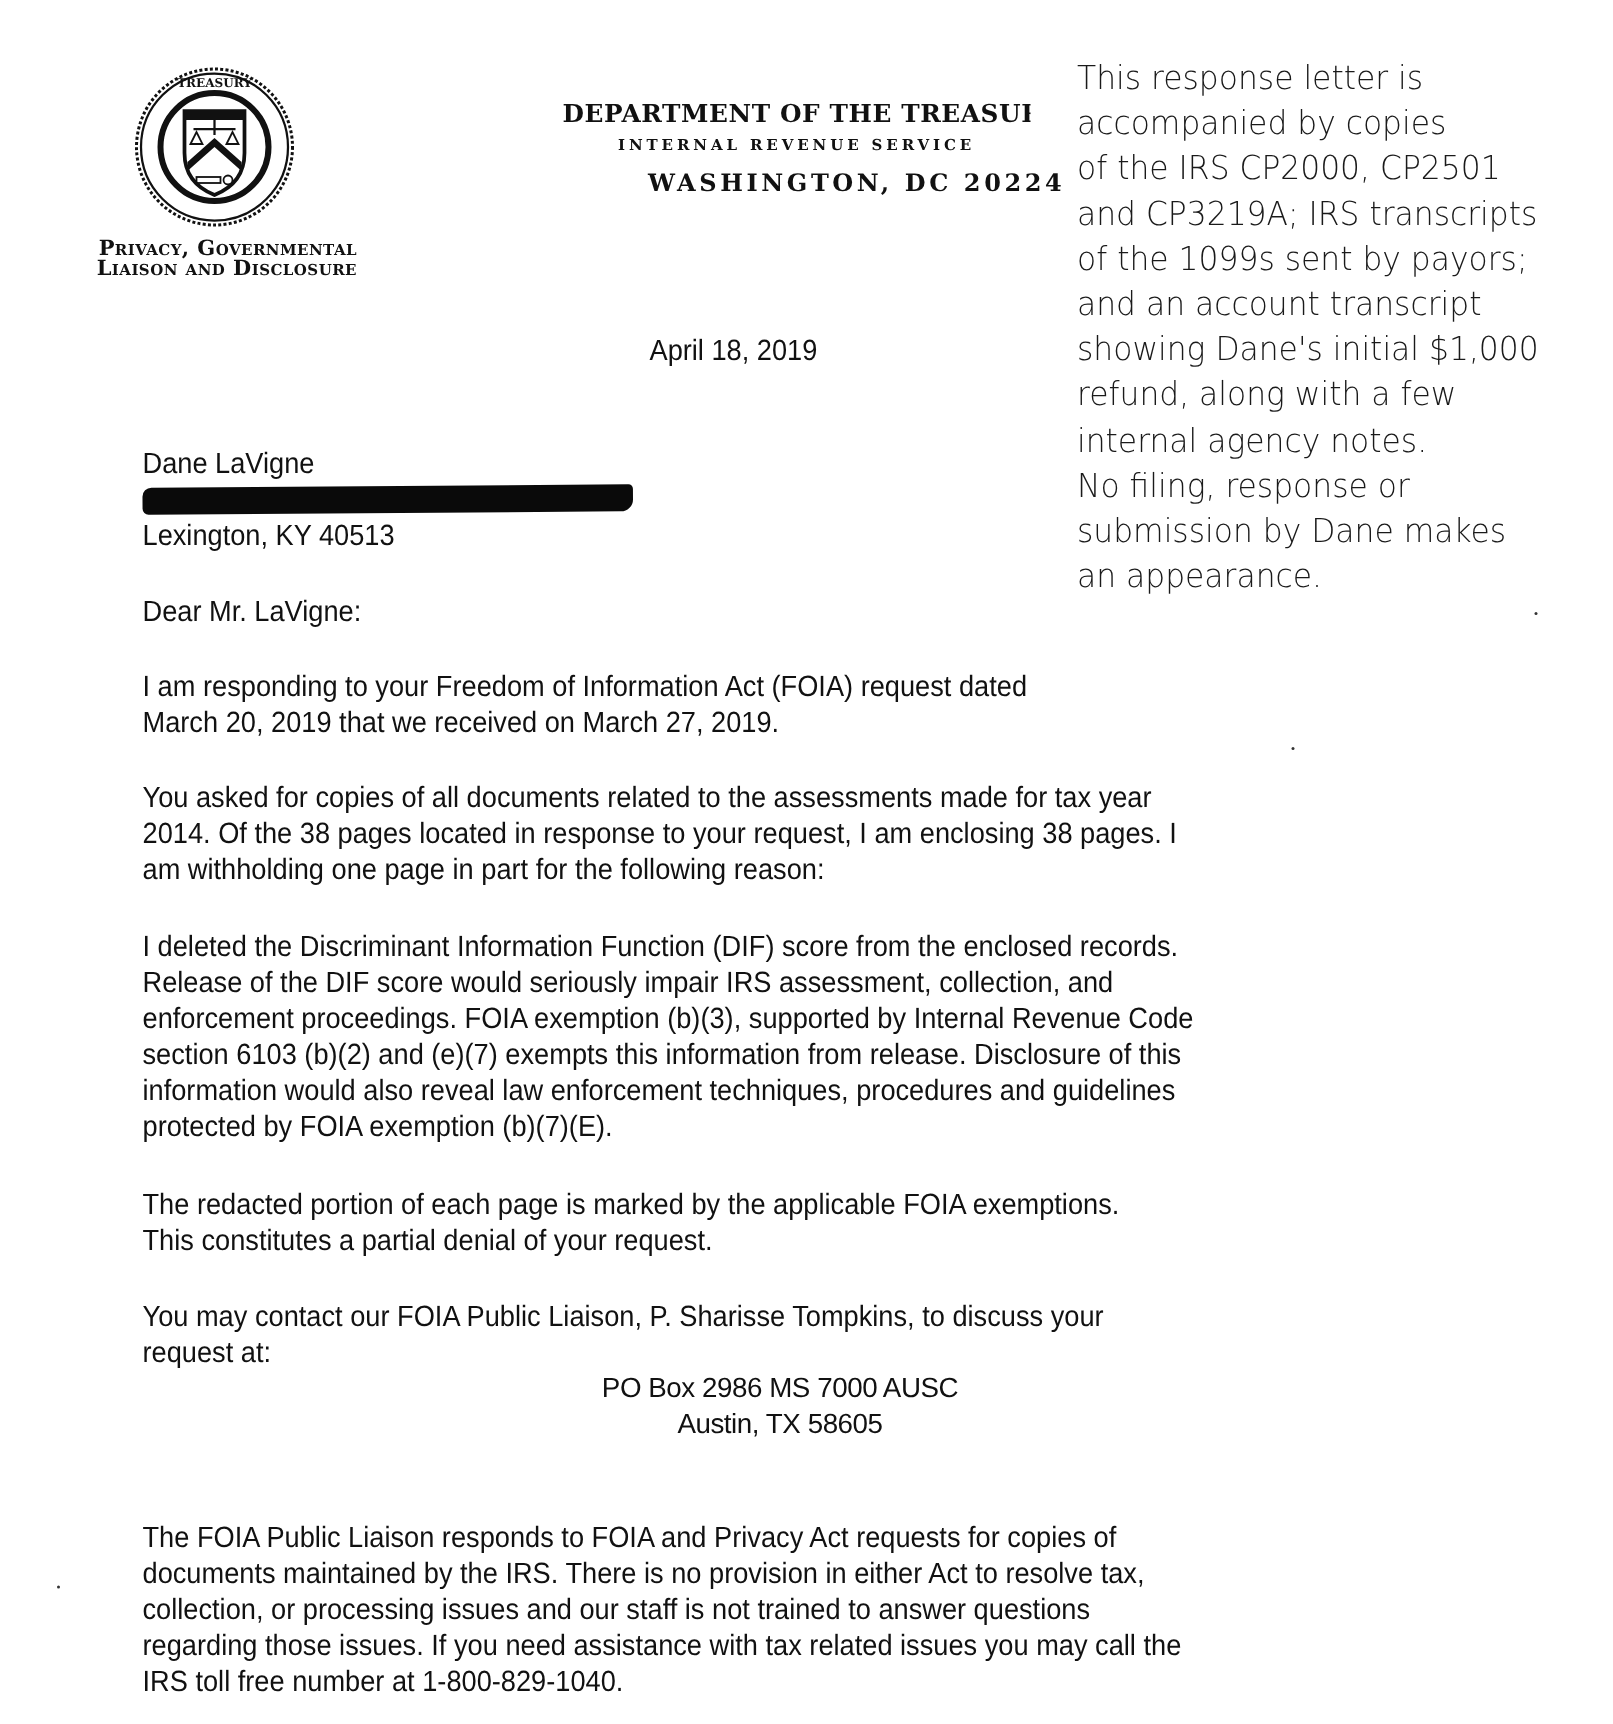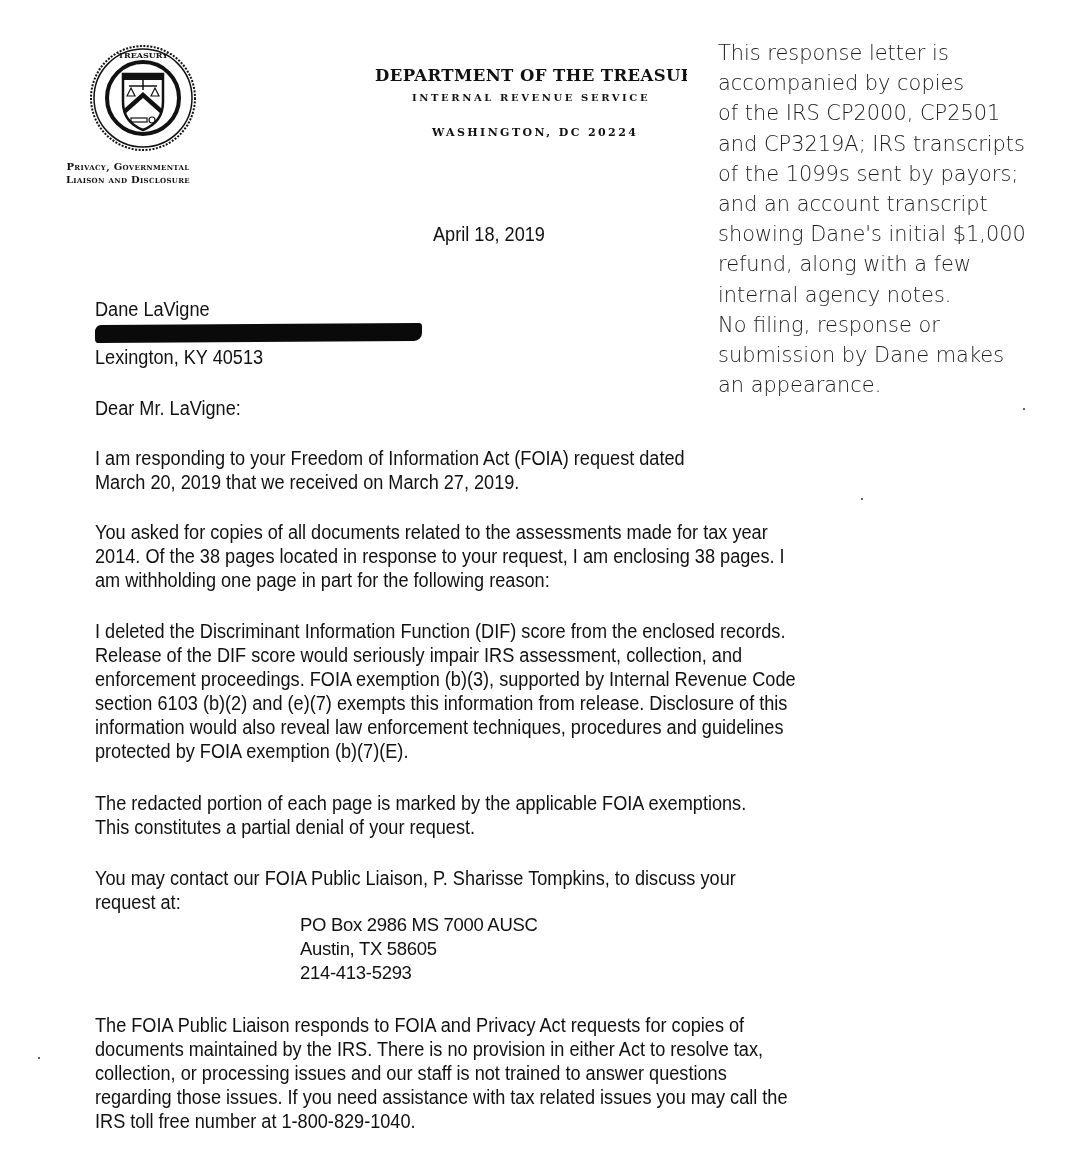--- a/index.html
+++ b/index.html
@@ -1,29 +1,29 @@
 <!DOCTYPE html>
 <html><head>
 <meta charset="utf-8">
 <style>
   html, body { margin: 0; padding: 0; background: #ffffff; }
   body { width: 1075px; height: 1149px; position: relative; overflow: hidden; color: #111; }
   .abs { position: absolute; }
   .body-text { font-family: "Liberation Sans", sans-serif; font-size: 19.5px; line-height: 24px; color: #111; transform: scaleX(0.93); transform-origin: left top; white-space: nowrap; }
   .seal { left: 87px; top: 42px; width: 112px; height: 112px; }
-  .office { left: 18px; top: 160px; width: 220px; text-align: center; font-family: "DejaVu Serif", serif; font-weight: bold; font-size: 10px; line-height: 13px; font-variant: small-caps; letter-spacing: 0.3px; color: #111; }
+  .office { left: 18px; top: 160px; width: 220px; text-align: right; font-family: "DejaVu Serif", serif; font-weight: bold; font-size: 14px; line-height: 13px; font-variant: small-caps; letter-spacing: 0.3px; color: #111; }
   .dept1 { left: 375px; top: 66px; font-family: "DejaVu Serif", serif; font-weight: bold; font-size: 16.5px; letter-spacing: 0.4px; white-space: nowrap; width: 312px; overflow: hidden; }
   .dept2 { left: 412px; top: 92px; font-family: "DejaVu Serif", serif; font-weight: bold; font-size: 10px; letter-spacing: 2.6px; white-space: nowrap; width: 283px; overflow: hidden; }
-  .dept3 { left: 432px; top: 126px; font-family: "DejaVu Serif", serif; font-weight: bold; font-size: 11px; letter-spacing: 2.4px; white-space: nowrap; }
+  .dept3 { left: 432px; top: 112px; font-family: "DejaVu Serif", serif; font-weight: bold; font-size: 16px; letter-spacing: 2.4px; white-space: nowrap; }
   .note { left: 718px; top: 38px; font-family: "DejaVu Sans", sans-serif; font-size: 22px; line-height: 30.2px; color: #1a1a1a; white-space: nowrap; transform: scaleX(0.95); transform-origin: left top; font-weight: 300; }
   .date { left: 433px; top: 222px; }
   .addr { left: 95px; top: 297px; }
   .redact { left: 95px; top: 324px; width: 327px; height: 18px; background: #0a0a0a; border-radius: 6px 3px 8px 4px; transform: rotate(-0.4deg); }
   .para { left: 95px; }
-  .center-block { left: 300px; top: 913px; width: 400px; }
+  .center-block { left: 320px; top: 913px; width: 400px; text-align: center; }
   .center-block .body-text { position: static; transform: none; display: block; font-size: 18.5px; letter-spacing: -0.3px; }
   .speck { width: 2px; height: 2px; background: #333; border-radius: 50%; }
 </style>
 </head>
 <body>
 
 <div class="abs seal">
   <svg viewBox="0 0 112 112" width="112" height="112">
     <circle cx="56" cy="56" r="52" fill="none" stroke="#111" stroke-width="2" stroke-dasharray="2 1.5"></circle>
     <circle cx="56" cy="56" r="49" fill="none" stroke="#111" stroke-width="1.5"></circle>
@@ -97,21 +97,20 @@
 </div>
 
 <div class="abs body-text para" style="top:866px;">
   <div>You may contact our FOIA Public Liaison, P. Sharisse Tompkins, to discuss your</div>
   <div>request at:</div>
 </div>
 
 <div class="abs center-block">
   <div class="body-text">PO Box 2986 MS 7000 AUSC</div>
   <div class="body-text">Austin, TX  58605</div>
-  <div class="body-text">214-413-5293</div>
 </div>
 
 <div class="abs body-text para" style="top:1013px;">
   <div>The FOIA Public Liaison responds to FOIA and Privacy Act requests for copies of</div>
   <div>documents maintained by the IRS.  There is no provision in either Act to resolve tax,</div>
   <div>collection, or processing issues and our staff is not trained to answer questions</div>
   <div>regarding those issues. If you need assistance with tax related issues you may call the</div>
   <div>IRS toll free number at 1-800-829-1040.</div>
 </div>
 

